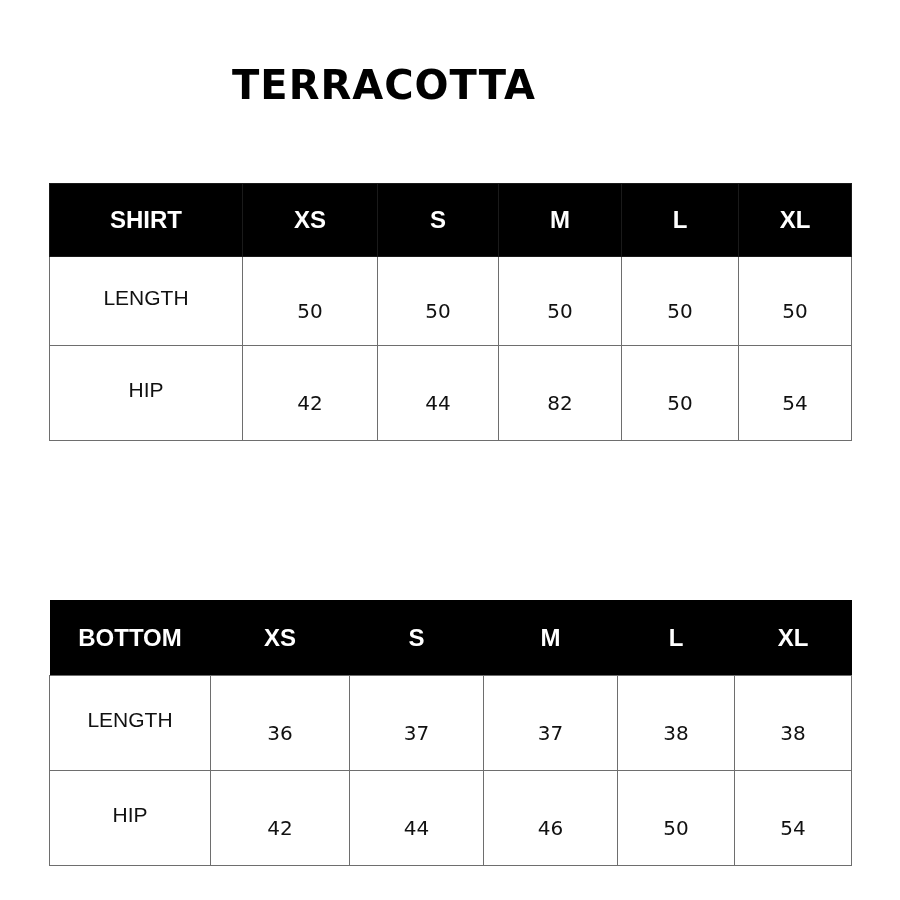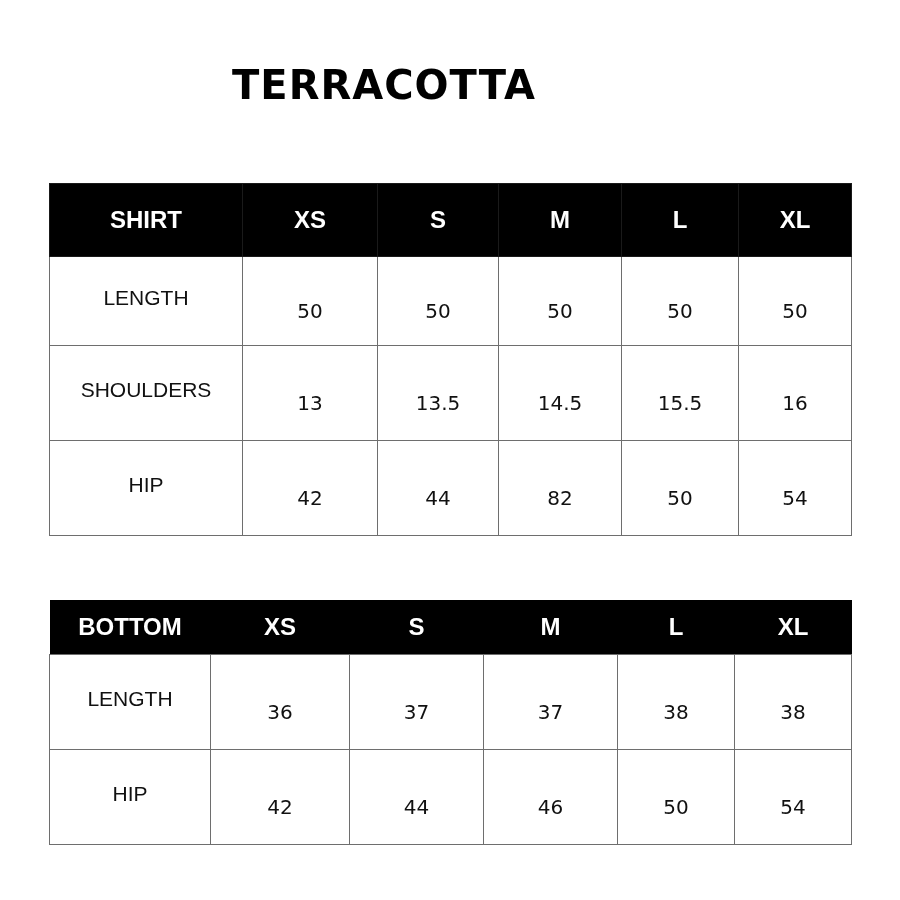--- a/index.html
+++ b/index.html
@@ -23,21 +23,21 @@
     }
     table.size td.label { font-size: 21px; padding-bottom: 6px; }
     table.size td.val { font-family: "DejaVu Sans", sans-serif; font-size: 20px; padding-top: 20px; }
     #shirt { top: 183px; border-radius: 18px; }
     #shirt tr.head th { height: 72px; }
     #shirt tr.r1 td { height: 68px; }
     #shirt tr.r2 td { height: 74px; }
     #shirt tr.r3 td { height: 74px; }
     #shirt tr.r4 td { height: 74px; }
     #bottom { top: 600px; }
-    #bottom tr.head th { height: 54px; border: none; }
+    #bottom tr.head th { height: 75px; border: none; }
     #bottom tr.r1 td, #bottom tr.r2 td { height: 74px; }
   </style>
 </head>
 <body>
 
 <div class="title">TERRACOTTA</div>
 
 <table class="size" id="shirt">
   <colgroup>
     <col style="width:193px">
@@ -56,28 +56,20 @@
     <th>L</th>
     <th>XL</th>
   </tr>
   <tr class="r1">
     <td class="label">LENGTH</td>
     <td class="val">50</td>
     <td class="val">50</td>
     <td class="val">50</td>
     <td class="val">50</td>
     <td class="val">50</td>
-  </tr>
-  <tr class="r2">
-    <td class="label">SHOULDERS</td>
-    <td class="val">13</td>
-    <td class="val">13.5</td>
-    <td class="val">14.5</td>
-    <td class="val">15.5</td>
-    <td class="val">16</td>
   </tr>
   <tr class="r4">
     <td class="label">HIP</td>
     <td class="val">42</td>
     <td class="val">44</td>
     <td class="val">82</td>
     <td class="val">50</td>
     <td class="val">54</td>
   </tr>
 </tbody>

